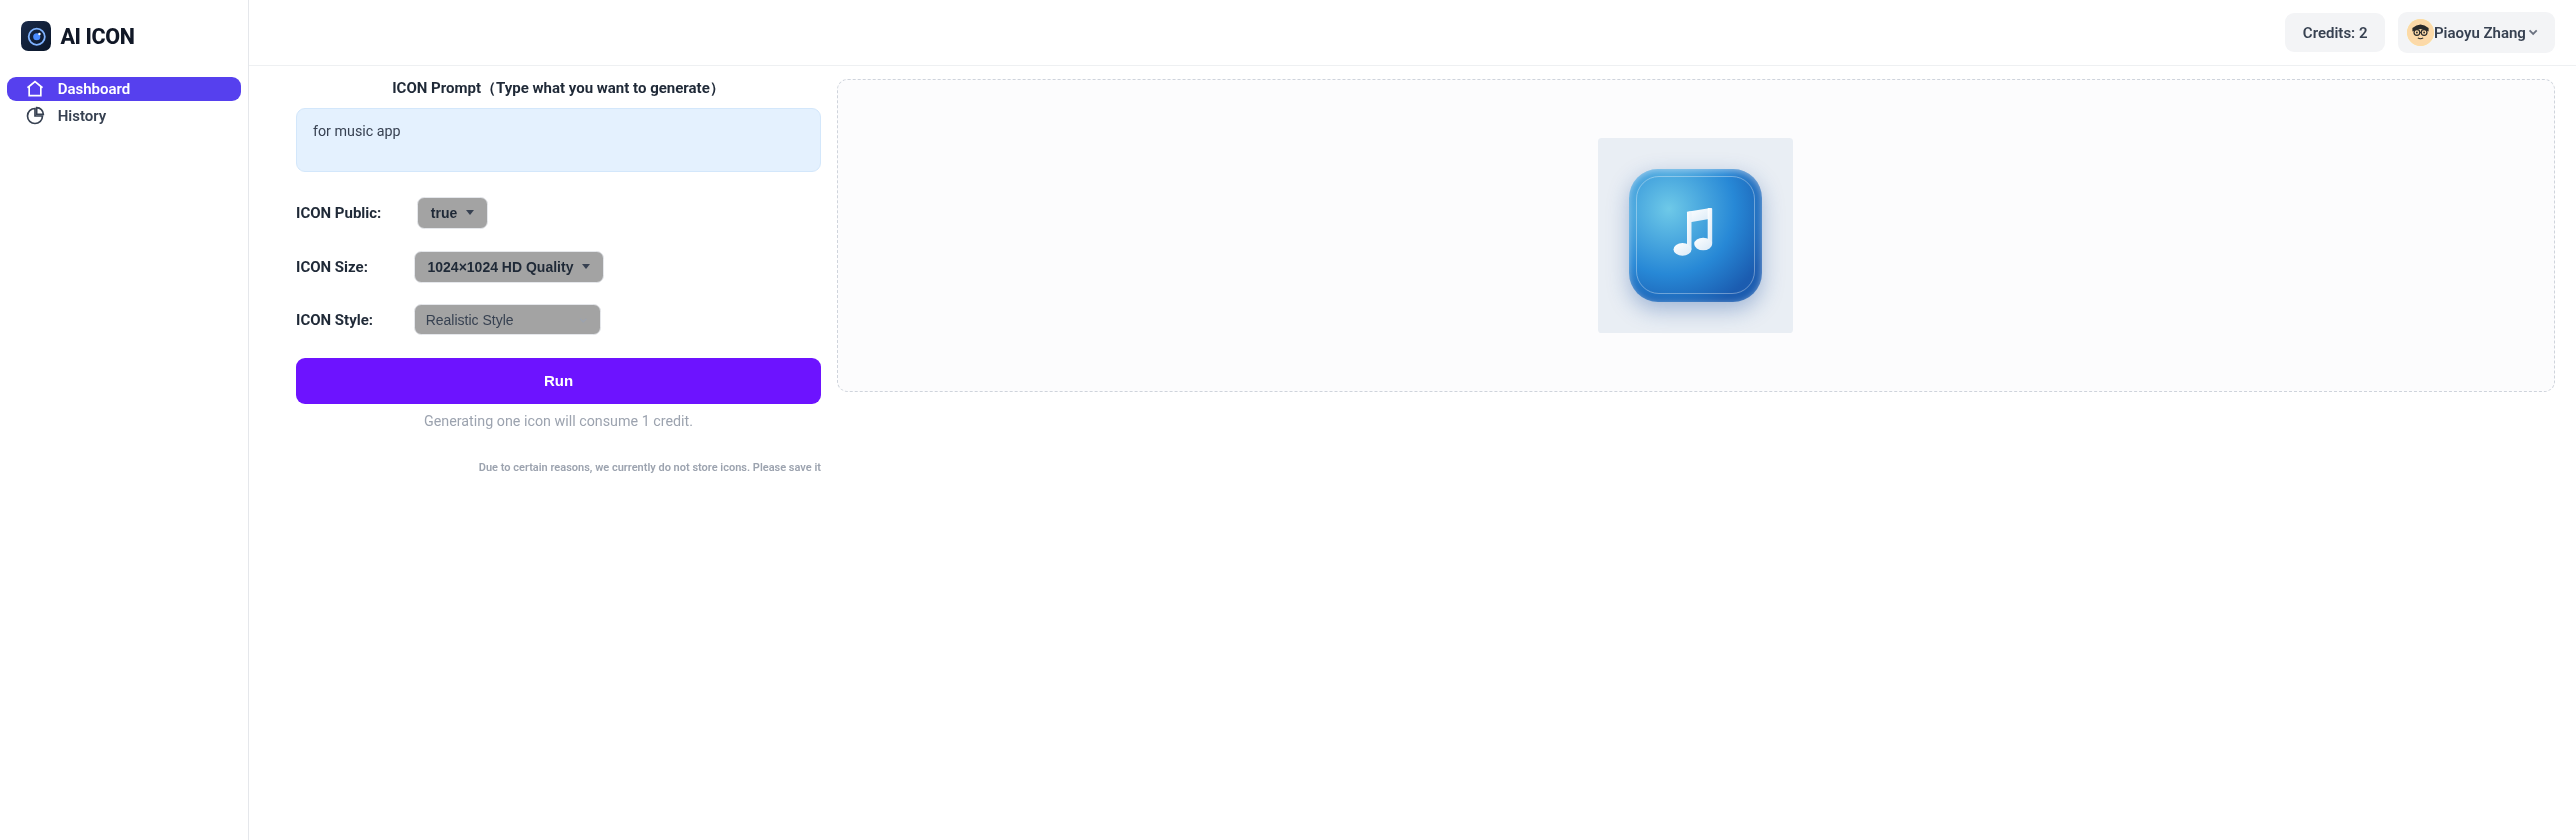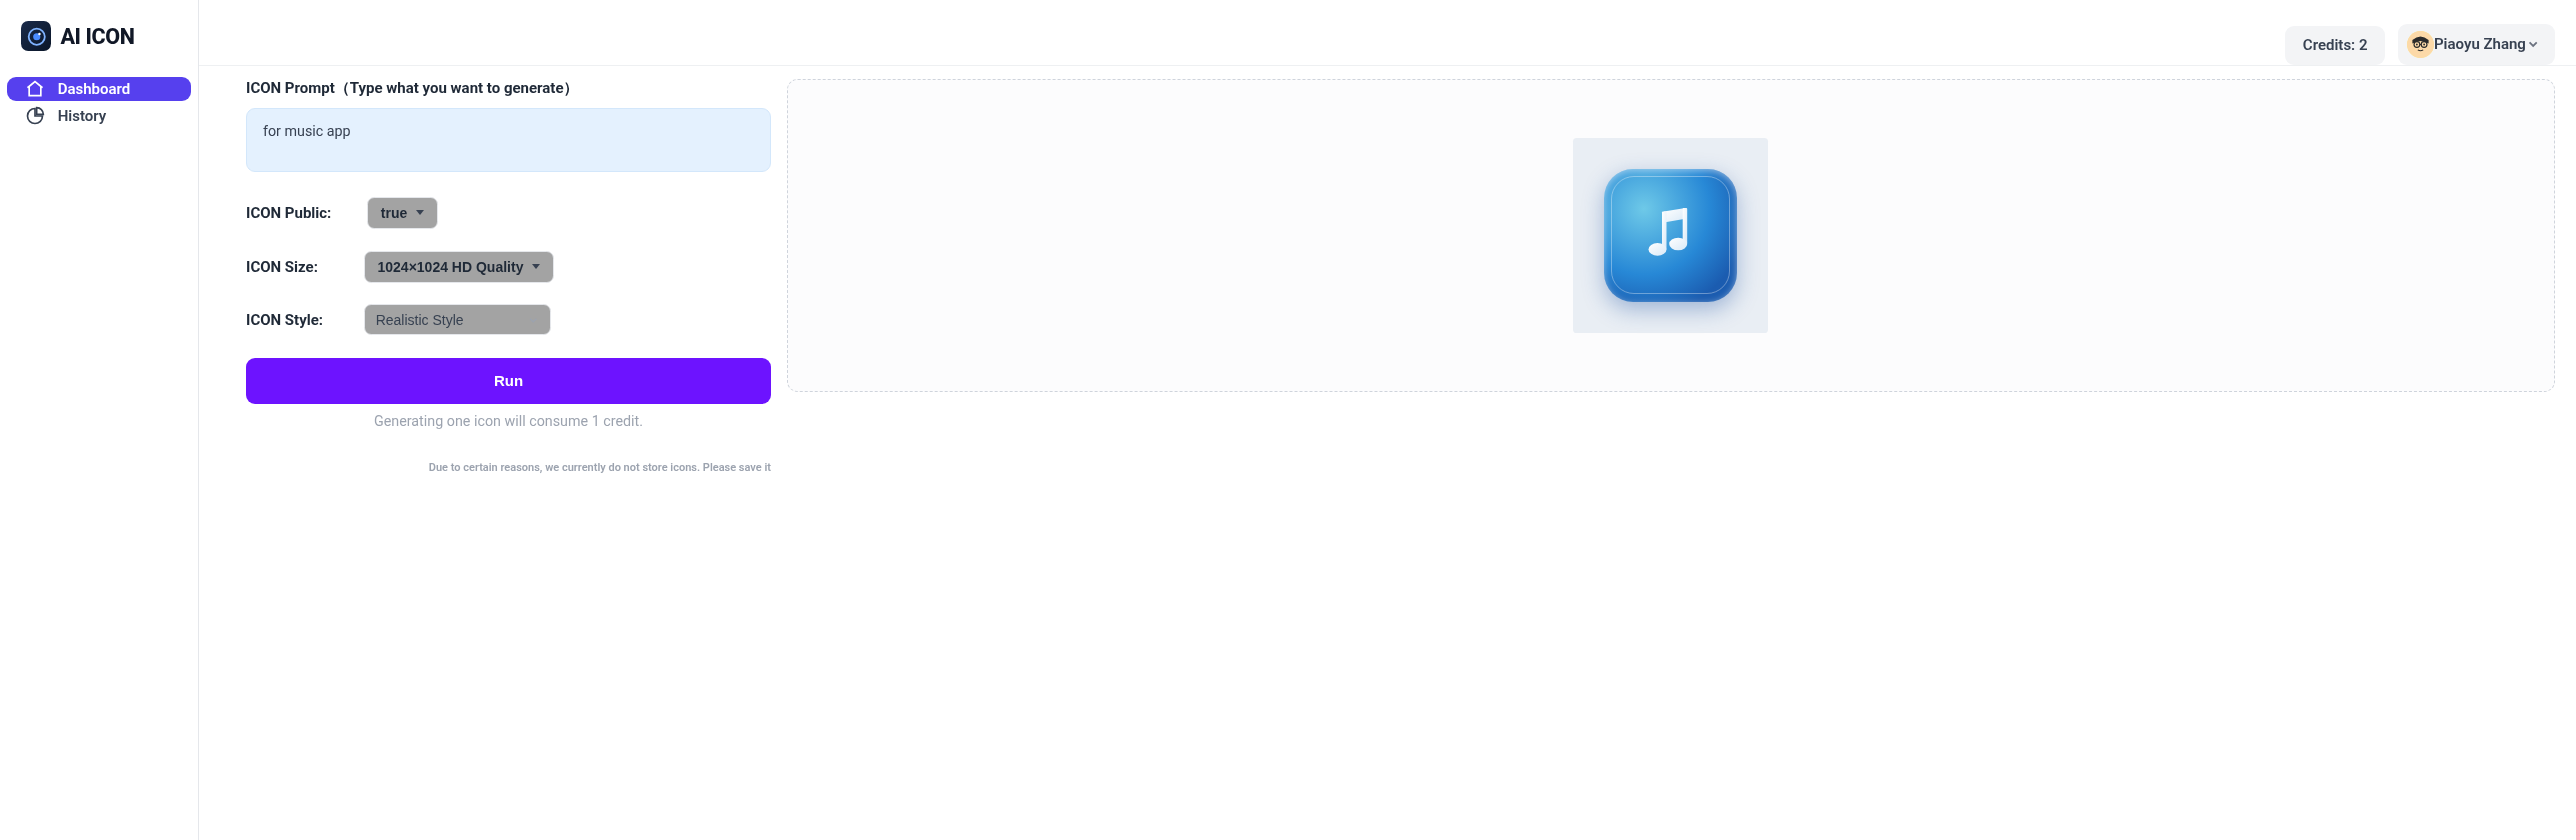--- a/index.html
+++ b/index.html
@@ -14,21 +14,21 @@
       color: #1f2937;
     }
     
     .app {
       display: flex;
       min-height: 100vh;
     }
     
     
     .sidebar {
-      width: 199px;
+      width: 249px;
       border-right: 0.9px solid #e5e7eb;
       padding: 16px 7.2px;
       flex-shrink: 0;
     }
     
     .logo-row {
       display: flex;
       align-items: center;
       gap: 9px;
       padding: 5.4px 14.3px 18px 14.3px;
@@ -91,21 +91,21 @@
       flex: 1;
       display: flex;
       flex-direction: column;
     }
     
     
     .header {
       height: 66px;
       border-bottom: 0.9px solid #eef0f2;
       display: flex;
-      align-items: flex-end;
+      align-items: center;
       justify-content: flex-end;
       padding: 0 21.5px;
       gap: 12.5px;
     }
     
     .credits-pill {
       background: #f3f4f6;
       border-radius: 9px;
       padding: 10.7px 18px;
       font-size: 15px;
@@ -162,20 +162,21 @@
     .form-col {
       width: 525px;
       flex-shrink: 0;
     }
     
     .field-label-top {
       font-size: 15px;
       font-weight: 700;
       color: #1f2937;
       margin-bottom: 10.7px;
+      text-align: center;
     }
     
     .prompt-input {
       width: 100%;
       background: #e4f1fe;
       border: 0.9px solid #d3e7fb;
       border-radius: 9px;
       padding: 14px 16px;
       font-size: 14.3px;
       color: #374151;

